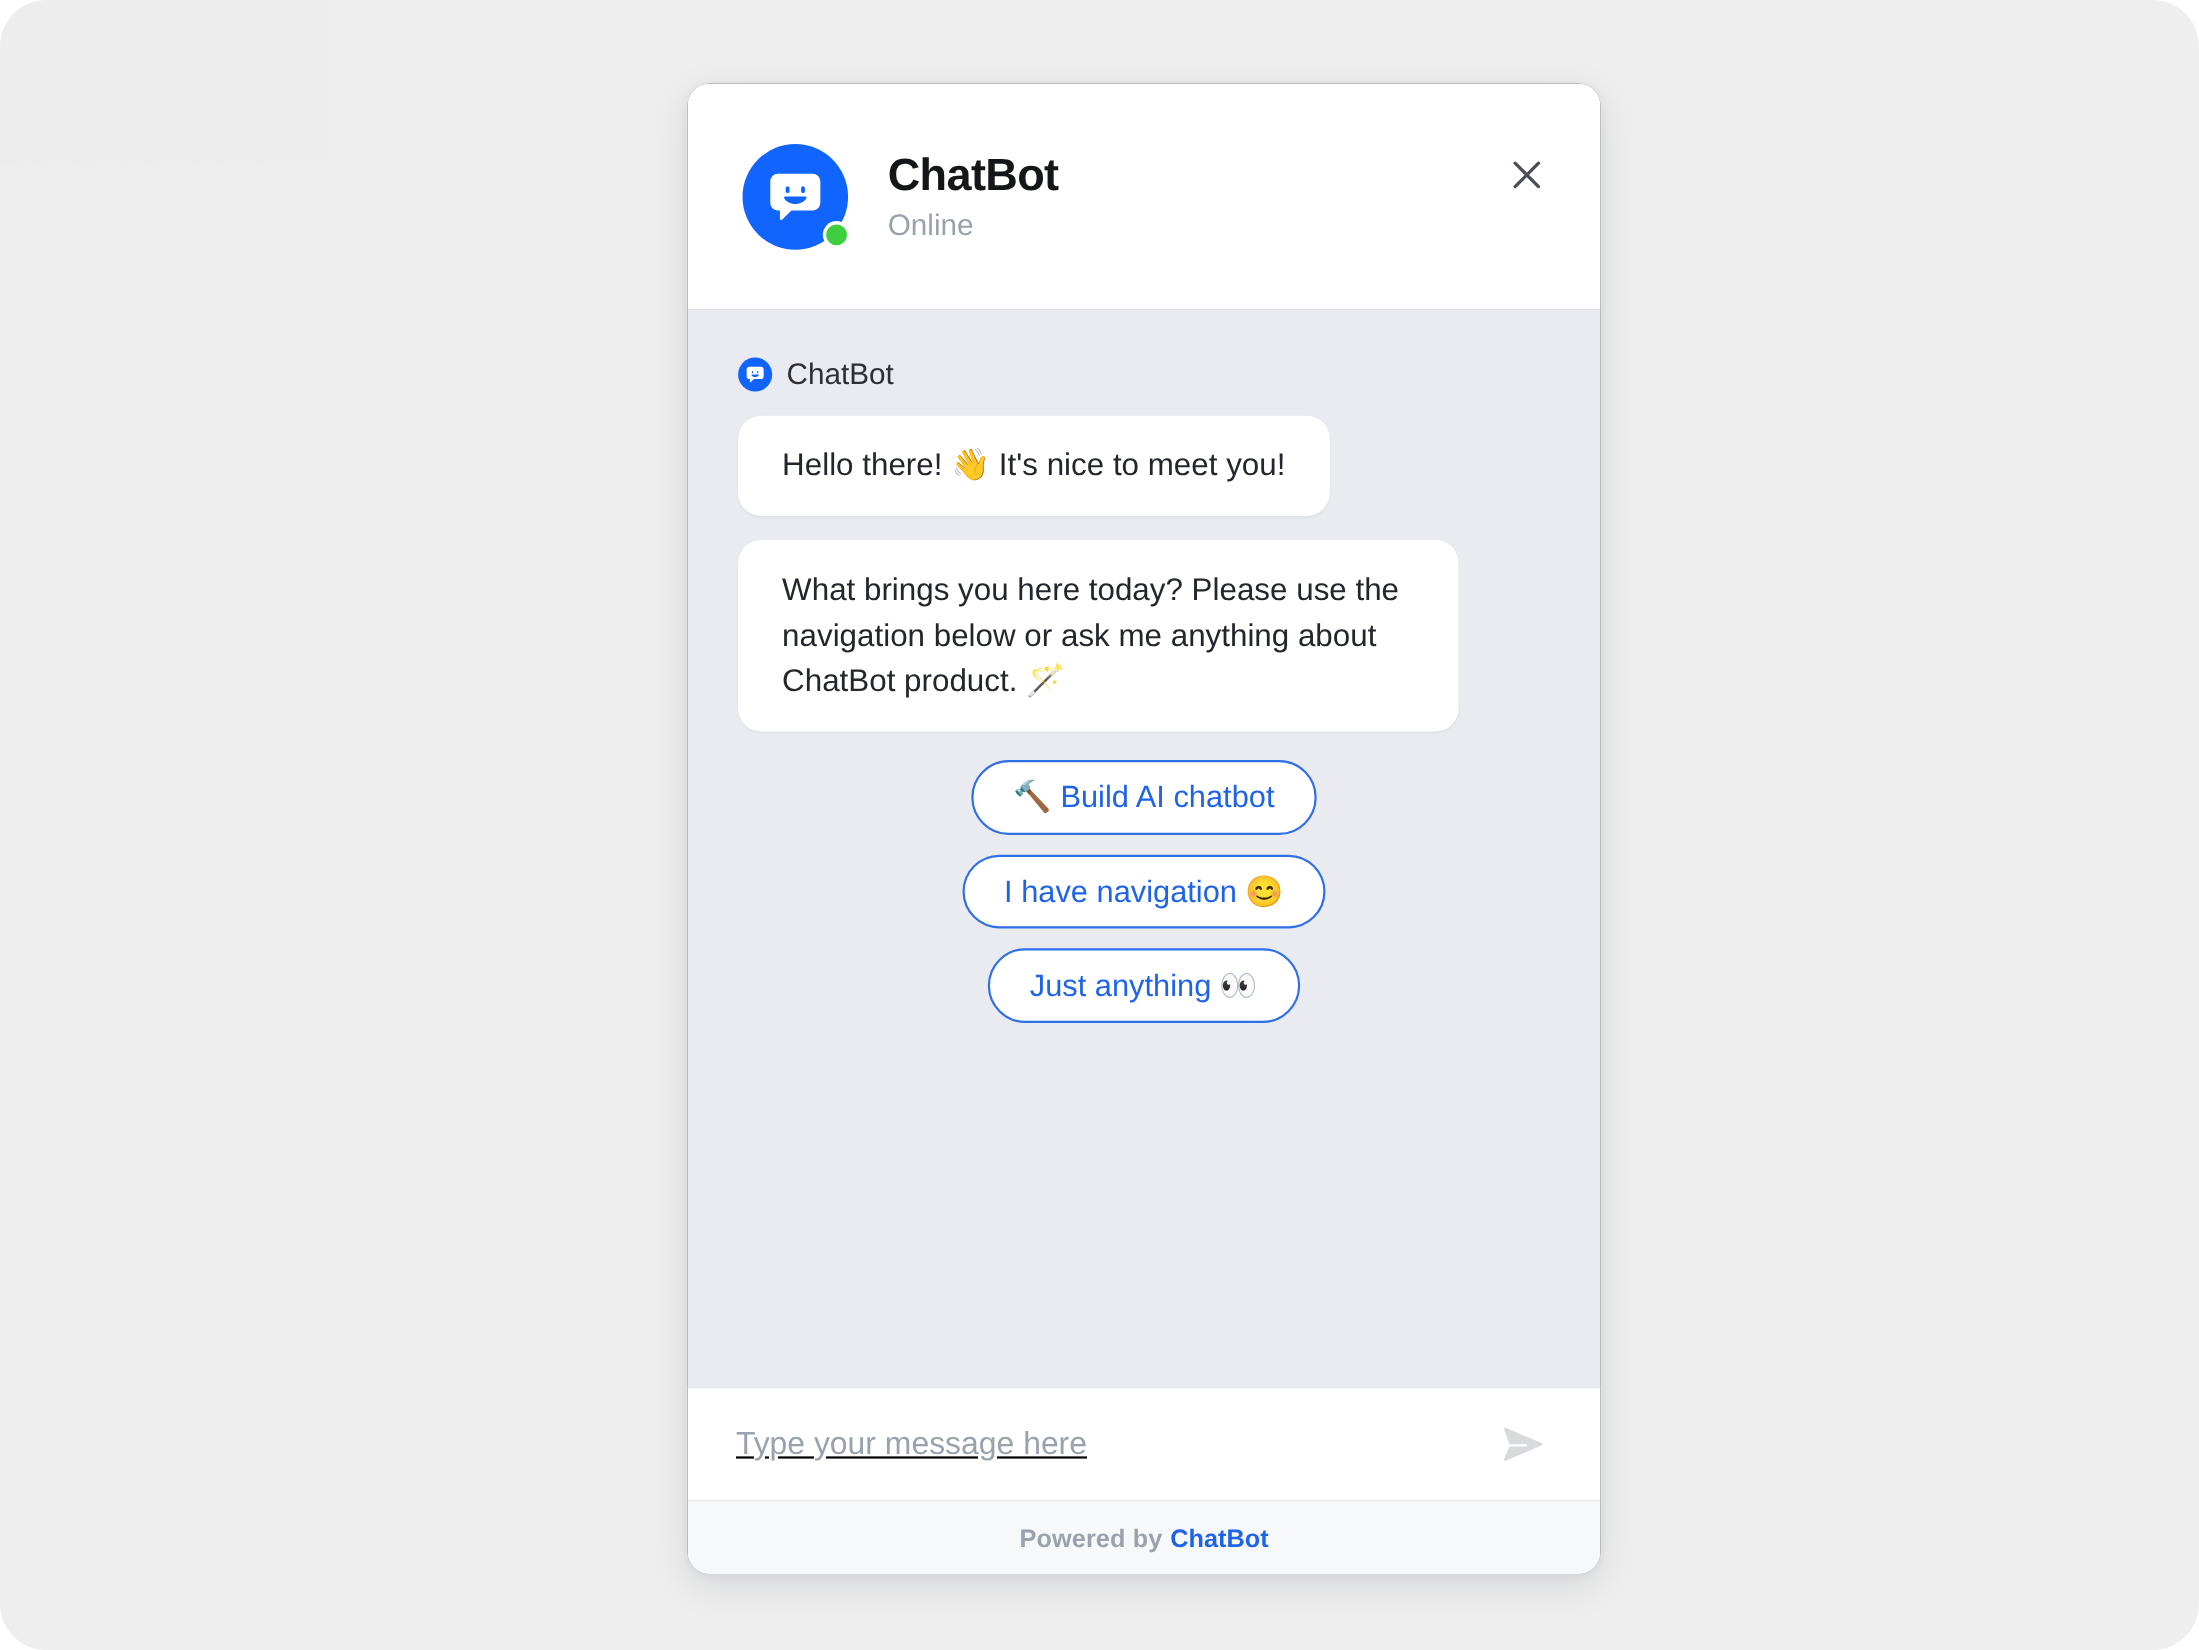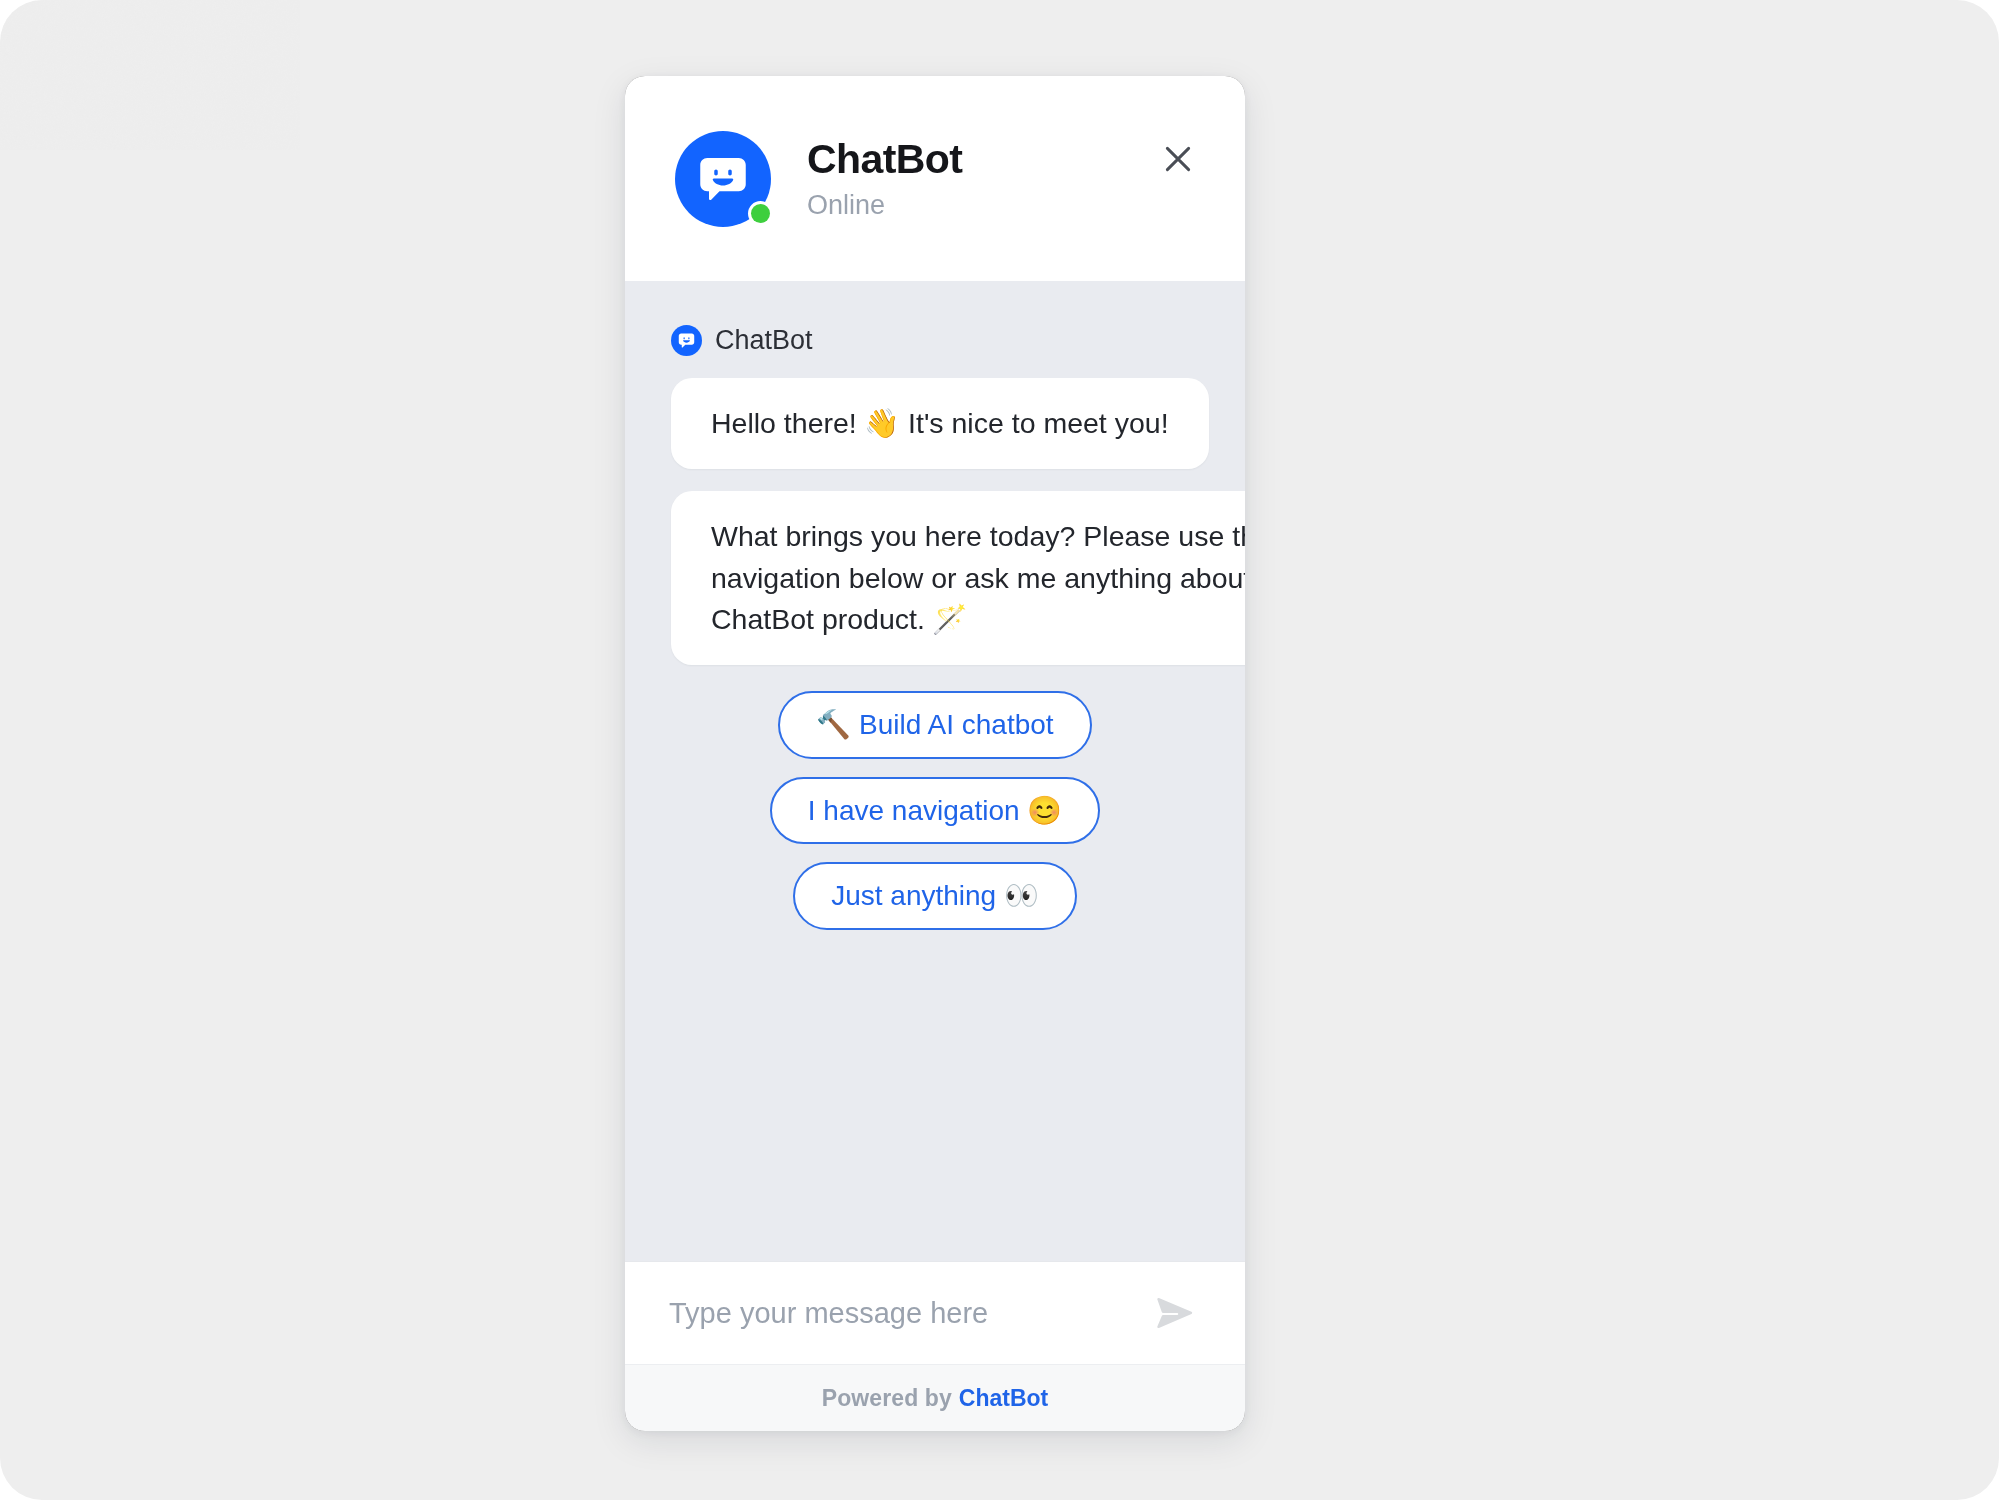--- a/index.html
+++ b/index.html
@@ -29,21 +29,21 @@
     left: 0; top: 0; right: 0; bottom: 0;
     opacity: .55;
     pointer-events: none;
   }
 
   
   .widget {
     position: absolute;
     left: 625px;
     top: 76px;
-    width: 620px;
+    width: 830px;
     height: 1355px;
     background: #737373;
     border-radius: 20px;
     box-shadow: 0 10px 34px rgba(20,28,45,.10), 0 2px 8px rgba(20,28,45,.06);
     display: flex;
     flex-direction: column;
     overflow: hidden;
   }
 
   
@@ -186,20 +186,21 @@
   
   .wg-input-row {
     flex: 0 0 103px;
     height: 103px;
     background: #ffffff;
     display: flex;
     align-items: center;
     padding: 0 42px 0 42px;
     box-sizing: border-box;
     border-top: 1px solid #e6e8ec;
+    text-decoration: underline;
   }
   .msg-input {
     flex: 1 1 auto;
     border: none;
     outline: none;
     background: transparent;
     font-size: 29px;
     color: #23262c;
     font-family: "Liberation Sans", sans-serif;
   }

